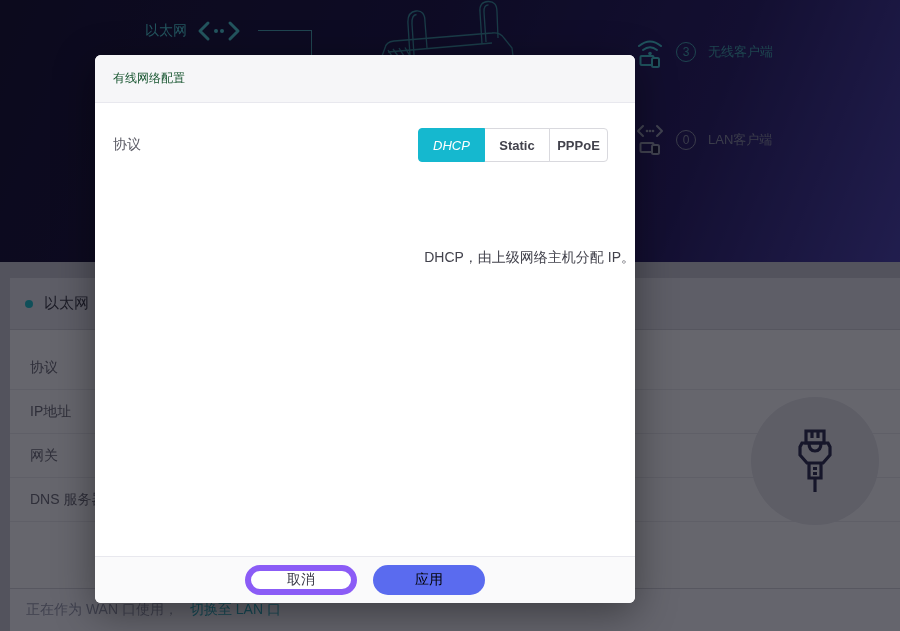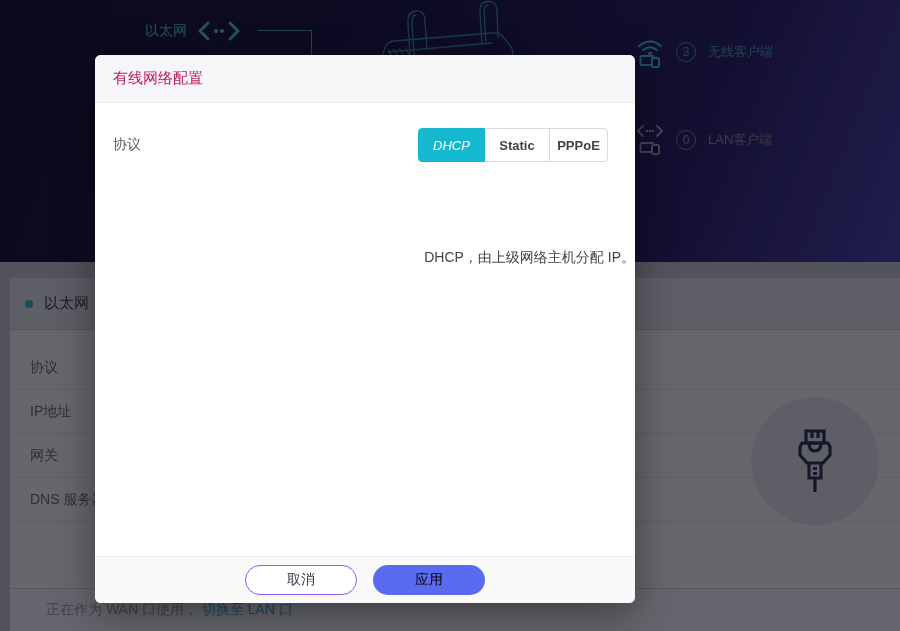--- a/index.html
+++ b/index.html
@@ -31,49 +31,49 @@
                display:flex; align-items:center; padding-left:15px; gap:11px; }
   .tab-dot { width:8px; height:8px; border-radius:50%; background:#1fc3cb; }
   .tab-label { font-size:15px; color:#3c3c46; }
   .row-list { margin-top:16px; }
   .info-row { height:44px; display:flex; align-items:center; padding-left:20px;
               border-bottom:1px solid #ececf0; font-size:14px; color:#6e6e78; }
   .plug-circle { position:absolute; left:741px; top:119px; width:128px; height:128px;
                  border-radius:50%; background:#e9e9ed; display:flex; align-items:center; justify-content:center; }
   .status-bar { position:absolute; left:0; top:310px; width:100%; height:43px;
                 border-top:1px solid #d8d8de; background:#fdfdff; display:flex; align-items:center;
-                padding-left:36px; font-size:14px; }
+                padding-left:16px; font-size:14px; }
   .status-text { color:#9a9dae; }
-  .status-link { color:#2fb3c0; margin-left:4px; cursor:pointer; }
+  .status-link { color:#2fb3c0; margin-left:12px; cursor:pointer; }
 
   
   .overlay { position:absolute; inset:0; background:rgba(8,8,20,0.62); z-index:10; }
   .modal { position:absolute; left:95px; top:55px; width:540px; height:548px; background:#fff;
            border-radius:6px; z-index:20; box-shadow:0 10px 40px rgba(0,0,0,0.4);
            display:flex; flex-direction:column; overflow:hidden; }
   .modal-header { height:48px; background:#f6f6f8; border-bottom:1px solid #e8e8ee;
                   display:flex; align-items:center; padding-left:18px; }
-  .modal-title { font-size:15px; color:#be185d; }
+  .modal-title { font-size:12px; color:#14532d; }
   .modal-body { flex:1; position:relative; background:#fff; }
   .protocol-row { position:absolute; top:25px; left:18px; right:27px;
                   display:flex; justify-content:space-between; align-items:center; }
   .protocol-label { font-size:14px; color:#5c5c66; }
   .segmented { display:flex; }
   .seg-btn { height:34px; width:66px; background:#fff; border:1px solid #d9d9de;
              font-size:13px; color:#42424c; cursor:pointer; font-family:inherit; }
   .seg-btn + .seg-btn { margin-left:-1px;font-weight:bold; }
   .seg-btn:first-child { border-radius:4px 0 0 4px; width:67px; }
   .seg-btn:last-child  { border-radius:0 4px 4px 0; width:59px; }
   .seg-btn.selected { background:#15b8cf; border-color:#15b8cf; color:#fff; position:relative; z-index:1;font-style:italic; }
   .modal-desc { position:absolute; top:146px; left:0; width:100%; text-align:right;
                 font-size:14px; color:#42424c; }
   .modal-footer { height:47px; border-top:1px solid #e8e8ee; background:#fafafb;
                   display:flex; align-items:center; justify-content:center; gap:16px; }
   .btn { width:112px; height:30px; border-radius:15px; font-size:14px; cursor:pointer; font-family:inherit; }
-  .btn-cancel { background:#fff; border:1px solid #8b5cf6; color:#383846; }
+  .btn-cancel { background:#fff; border:6px solid #8b5cf6; color:#383846; }
   .btn-apply  { background:#5a6bef; border:none; color:#000000; }
 
   svg { display:block; }
 </style>
 </head>
 <body>
 
 <div class="hero">
 
   <div class="eth-group">

